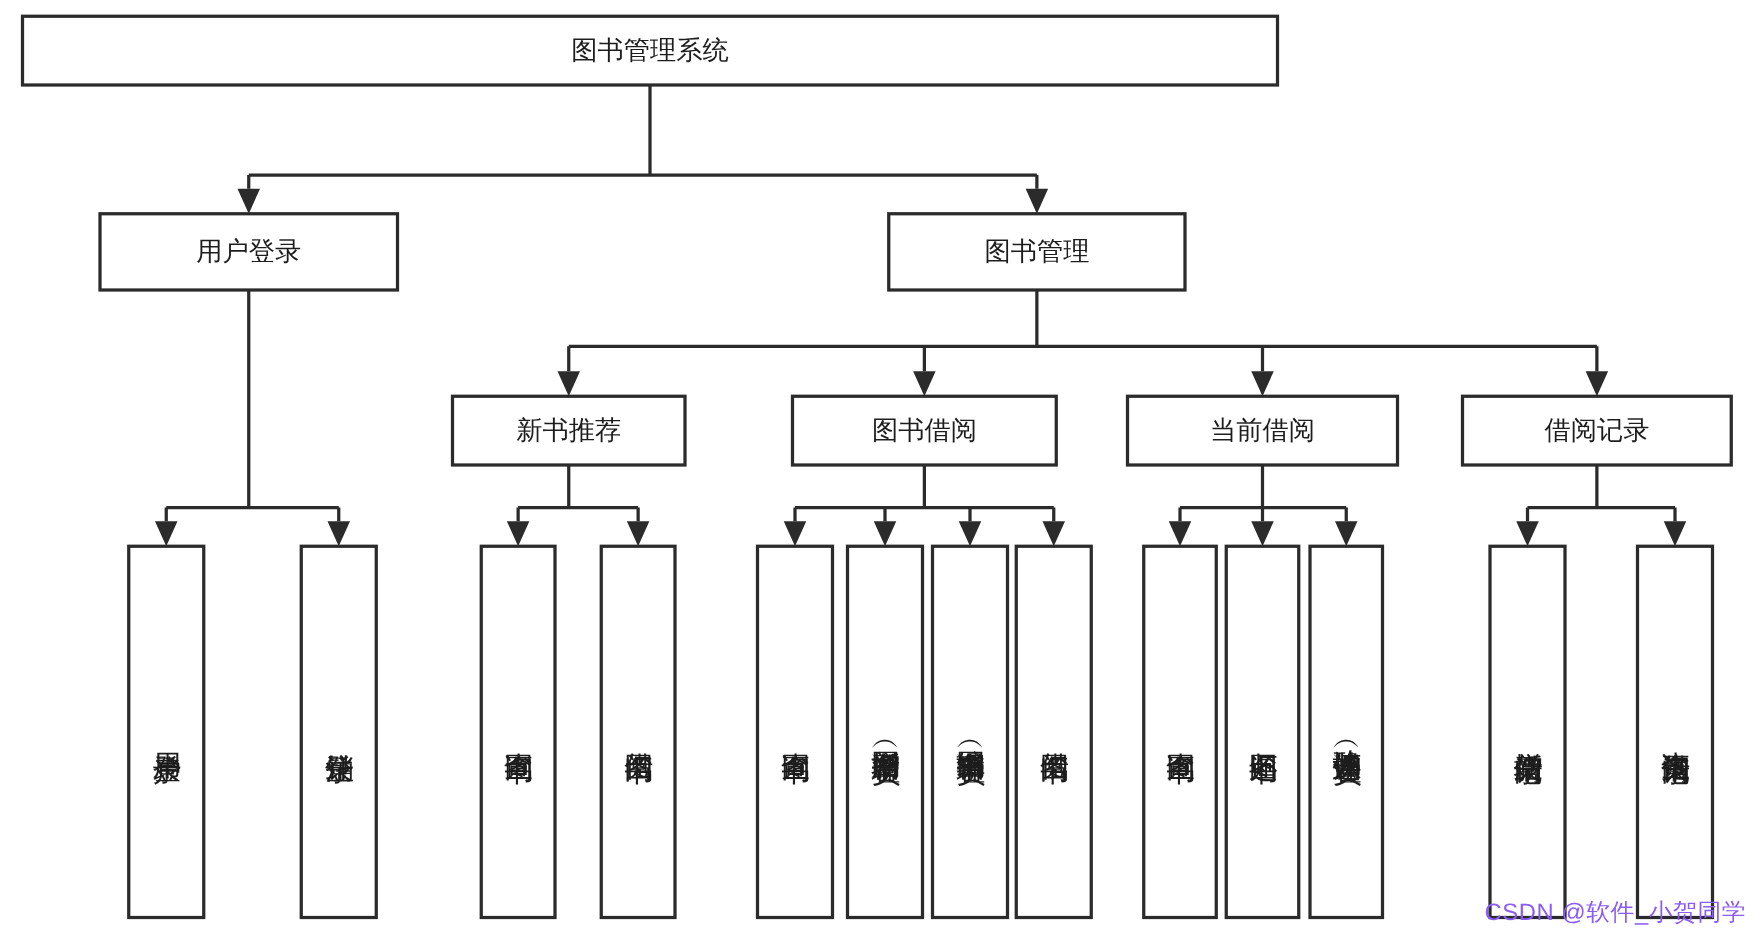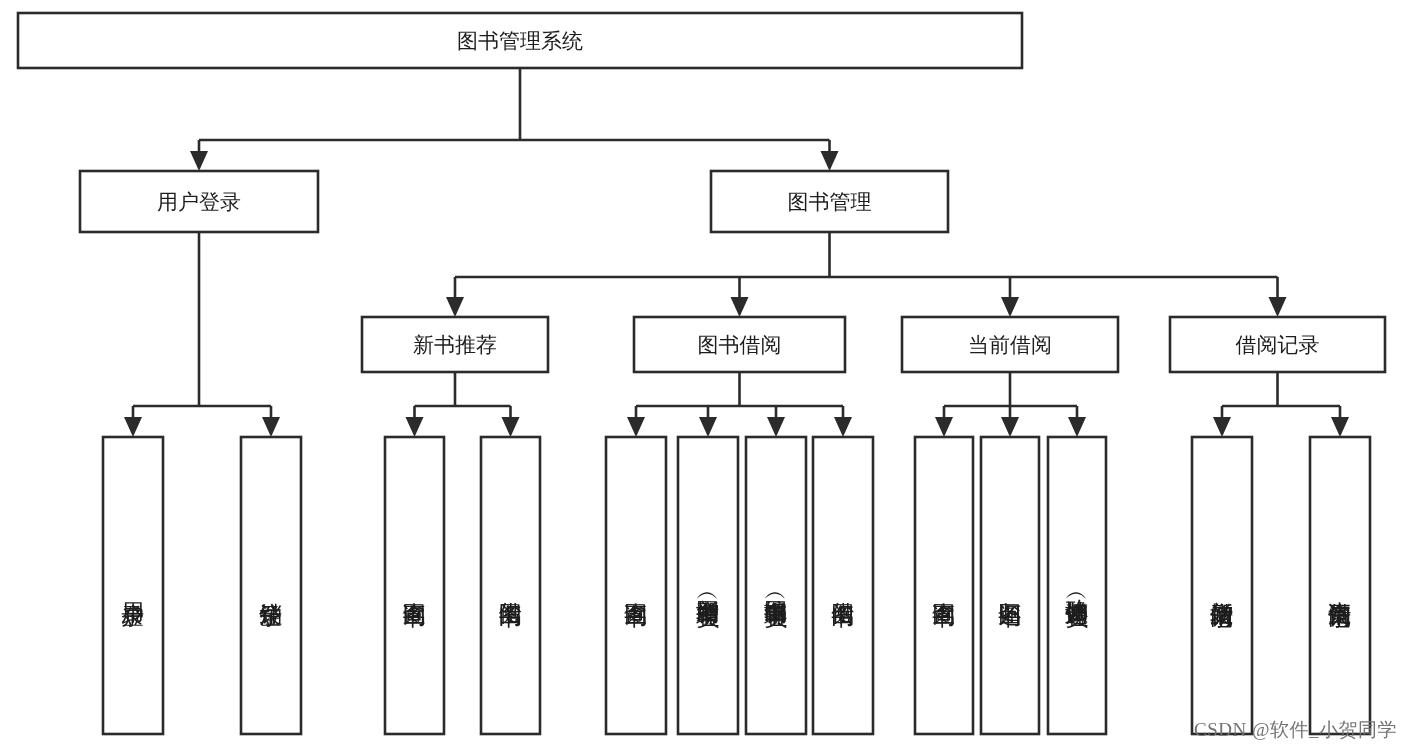--- a/index.html
+++ b/index.html
@@ -59,23 +59,23 @@
     align-items: center;
     justify-content: center;
     text-align: center;
     white-space: nowrap;
     user-select: none;
   }
   .watermark {
     position: absolute;
     right: 8px;
     bottom: 4px;
-    font-family: Liberation Serif, serif;
+    font-family: Liberation Sans, sans-serif;
     font-size: 19px;
-    color: #737373;
+    color: #8b5cf6;
     white-space: nowrap;
     letter-spacing: 0.5px;
     text-align: center;
   }
 </style>
 </head>
 <body>
 
 <div id="diagram-root">
 

